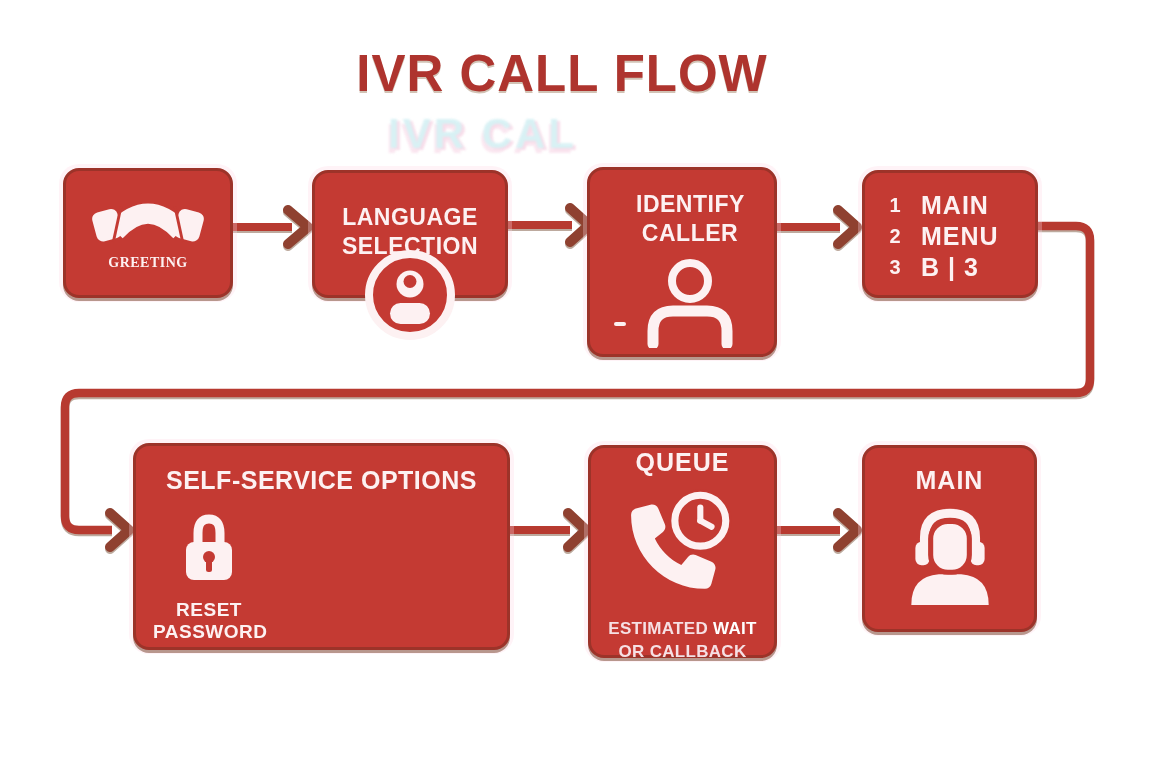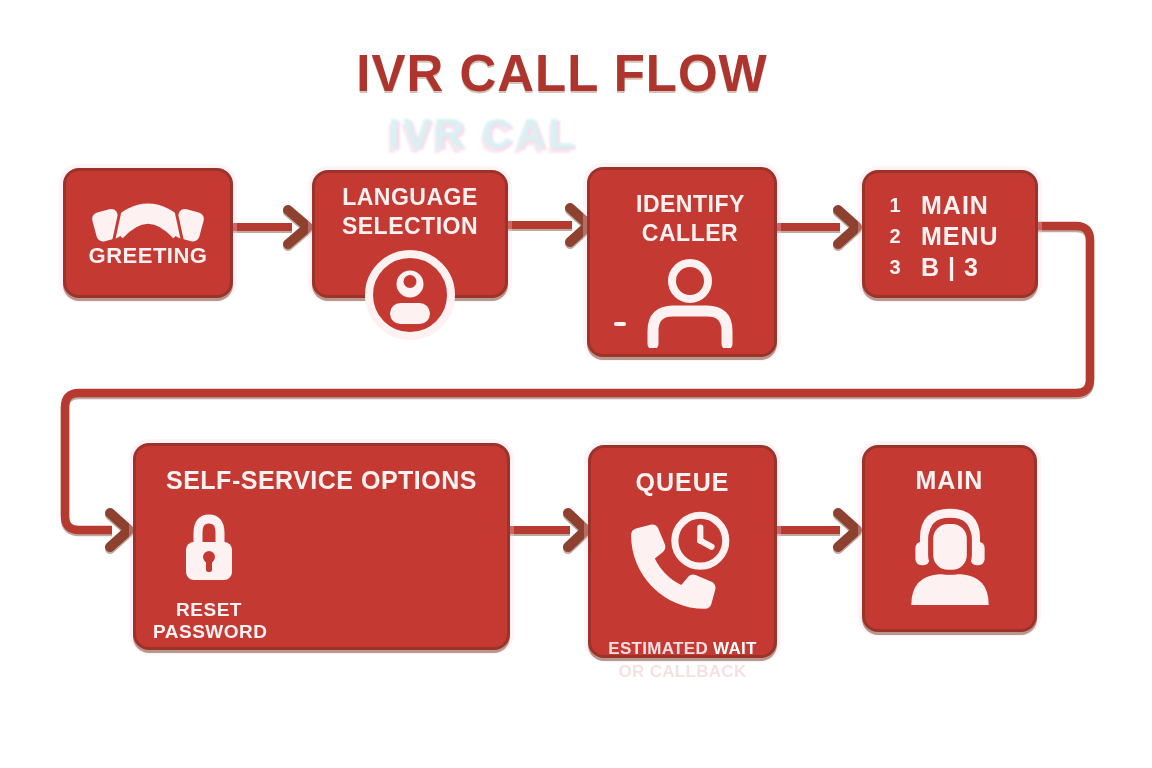--- a/index.html
+++ b/index.html
@@ -11,38 +11,38 @@
     font-family:"Liberation Sans","DejaVu Sans",sans-serif;}
   .title{position:absolute;left:0;right:0;top:44px;text-align:center;
     font-size:51px;font-weight:bold;letter-spacing:1px;color:var(--title-red);
     text-shadow:0 2px 0 rgba(122,82,44,.35);}
   .ghost{position:absolute;top:110px;left:388px;font-size:42px;font-weight:bold;letter-spacing:3px;
     color:#cfeef2;text-shadow:3px 2px 0 #f6d4e4,-2px 5px 0 #f9e0ec;filter:blur(1.3px);opacity:.8;}
   .box{position:absolute;background:var(--box-red);border:3px solid var(--box-border);
     border-radius:16px;box-sizing:border-box;color:var(--text-light);font-weight:bold;text-align:center;
     box-shadow:0 3px 0 rgba(125,75,54,.55),0 0 0 4px rgba(255,215,228,.3);}
   .b-greeting{left:63px;top:168px;width:170px;height:130px;display:flex;flex-direction:column;align-items:center;}
-  .b-greeting .lbl{font-size:22px;letter-spacing:.5px;}
-  .b-language{left:312px;top:170px;width:196px;height:128px;padding-top:10px;}
+  .b-greeting .lbl{font-size:14px;letter-spacing:.5px;margin-top:12px;font-family:Liberation Serif, serif;}
+  .b-language{left:312px;top:170px;width:196px;height:128px;padding-top:30px;}
   .b-language .lbl{font-size:23px;line-height:1.25;letter-spacing:.5px;padding:0 18px;}
   .lang-badge{position:absolute;left:50%;bottom:-47px;transform:translateX(-50%);width:94px;height:94px;}
   .b-identify{left:587px;top:167px;width:190px;height:190px;padding-top:20px;padding-left:16px;}
   .b-identify .lbl{font-size:23px;line-height:1.25;letter-spacing:.5px;padding:0 30px;}
   .dash{position:absolute;left:24px;top:152px;width:12px;height:4px;background:var(--text-light);border-radius:2px;}
   .b-menu{left:862px;top:170px;width:176px;height:128px;padding:17px 0 0 18px;text-align:left;}
   .menu-row{display:flex;align-items:center;height:31px;}
   .menu-num{width:24px;font-size:20px;text-align:center;}
   .menu-txt{font-size:25px;letter-spacing:1px;margin-left:14px;}
   .b-self{left:133px;top:443px;width:377px;height:207px;padding-top:20px;}
   .b-self .hd{font-size:25px;letter-spacing:.5px;}
   .opt-row{display:flex;justify-content:space-between;padding:12px 14px 0 14px;}
   .opt{width:118px;display:flex;flex-direction:column;align-items:center;}
   .opt .icon-wrap{height:82px;display:flex;align-items:center;justify-content:center;}
   .opt .lbl{font-size:19px;letter-spacing:.5px;margin-top:10px;line-height:1.15;max-width:112px;}
-  .b-queue{left:588px;top:445px;width:189px;height:213px;padding-top:20px;}
+  .b-queue{left:588px;top:445px;width:189px;height:213px;}
   .b-queue .hd{font-size:25px;letter-spacing:1px;}
   .b-queue .sub{font-size:17px;line-height:1.35;color:#f6e0e4;letter-spacing:.3px;margin-top:19px;}
   .b-queue .sub .hl{color:#ffffff;}
   .b-queue .icon-wrap{height:122px;display:flex;align-items:center;justify-content:center;}
   .b-agent{left:862px;top:445px;width:175px;height:187px;padding-top:18px;}
   .b-agent .hd{font-size:25px;letter-spacing:1px;}
   .b-agent .icon-wrap{margin-top:8px;display:flex;justify-content:center;}
   .arrows{position:absolute;left:0;top:0;width:1152px;height:768px;pointer-events:none;
     filter:drop-shadow(0 2px 0 rgba(109,66,39,.45));}
   .arrows .shaft{stroke:var(--arrow-red);stroke-width:8;fill:none;}

